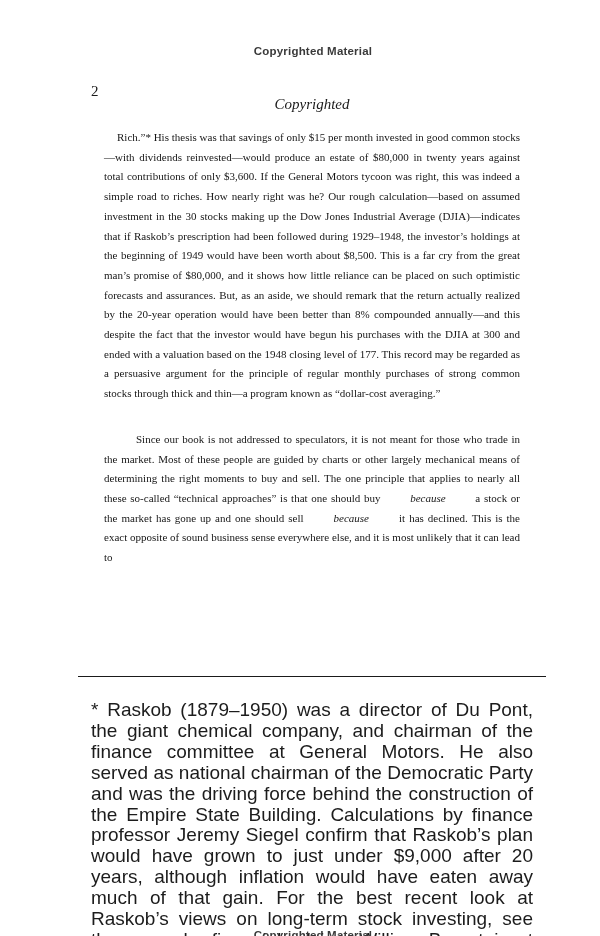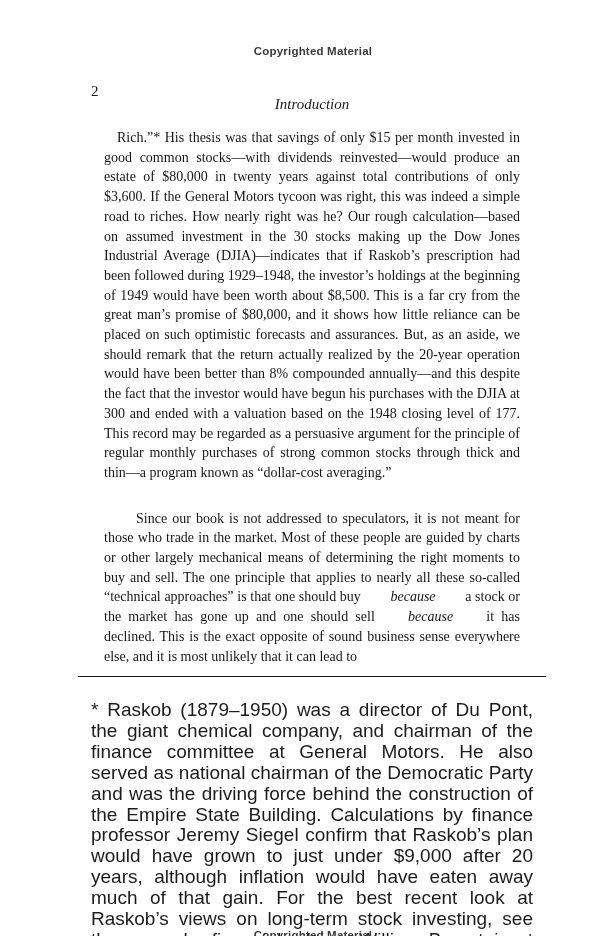--- a/index.html
+++ b/index.html
@@ -39,21 +39,21 @@
   .running-head {
     display: block;
     text-align: center;
     font-style: italic;
   }
 
   .body-text {
     position: absolute;
     top: 89px; left: 65px; width: 468px;
     font-family: "Liberation Serif", "DejaVu Serif", serif;
-    font-size: 14px;
+    font-size: 11px;
     line-height: 19.7px;
     text-align: justify;
     color: #161616;
   }
   .body-text p { margin: 0; }
   .body-text p.indent { text-indent: 19px; }
   .body-text em { font-style: italic; margin-top: 14px; }
 
   .footnote-rule {
     position: absolute;
@@ -74,21 +74,21 @@
 </style>
 </head>
 <body>
 
 <div class="page">
 
   <div class="notice notice-top">Copyrighted Material</div>
 
   <div class="page-header">
     <span class="page-number">2</span>
-    <span class="running-head">Introduction</span>
+    <span class="running-head">Copyrighted</span>
   </div>
 
   <div class="body-text">
       <p class=""><span>Rich.”* His thesis was that savings of only $15 per month invested in good common stocks—with dividends reinvested—would produce an estate of $80,000 in twenty years against total contributions of only $3,600. If the General Motors tycoon was right, this was indeed a simple road to riches. How nearly right was he? Our rough calculation—based on assumed investment in the 30 stocks making up the Dow Jones Industrial Average (DJIA)—indicates that if Raskob’s prescription had been followed during 1929–1948, the investor’s holdings at the beginning of 1949 would have been worth about $8,500. This is a far cry from the great man’s promise of $80,000, and it shows how little reliance can be placed on such optimistic forecasts and assurances. But, as an aside, we should remark that the return actually realized by the 20-year operation would have been better than 8% compounded annually—and this despite the fact that the investor would have begun his purchases with the DJIA at 300 and ended with a valuation based on the 1948 closing level of 177. This record may be regarded as a persuasive argument for the principle of regular monthly purchases of strong common stocks through thick and thin—a program known as “dollar-cost averaging.”</span></p>
       <p class="indent"><span>Since our book is not addressed to speculators, it is not meant for those who trade in the market. Most of these people are guided by charts or other largely mechanical means of determining the right moments to buy and sell. The one principle that applies to nearly all these so-called “technical approaches” is that one should buy </span><em>because</em><span> a stock or the market has gone up and one should sell </span><em>because</em><span> it has declined. This is the exact opposite of sound business sense everywhere else, and it is most unlikely that it can lead to</span></p>
     </div>
 
   <div class="footnote-rule"></div>
 
   <div class="footnote">* Raskob (1879–1950) was a director of Du Pont, the giant chemical company, and chairman of the finance committee at General Motors. He also served as national chairman of the Democratic Party and was the driving force behind the construction of the Empire State Building. Calculations by finance professor Jeremy Siegel confirm that Raskob’s plan would have grown to just under $9,000 after 20 years, although inflation would have eaten away much of that gain. For the best recent look at Raskob’s views on long-term stock investing, see the essay by financial adviser William Bernstein at www.efficientfrontier.com/ef/197/raskob.htm.</div>

